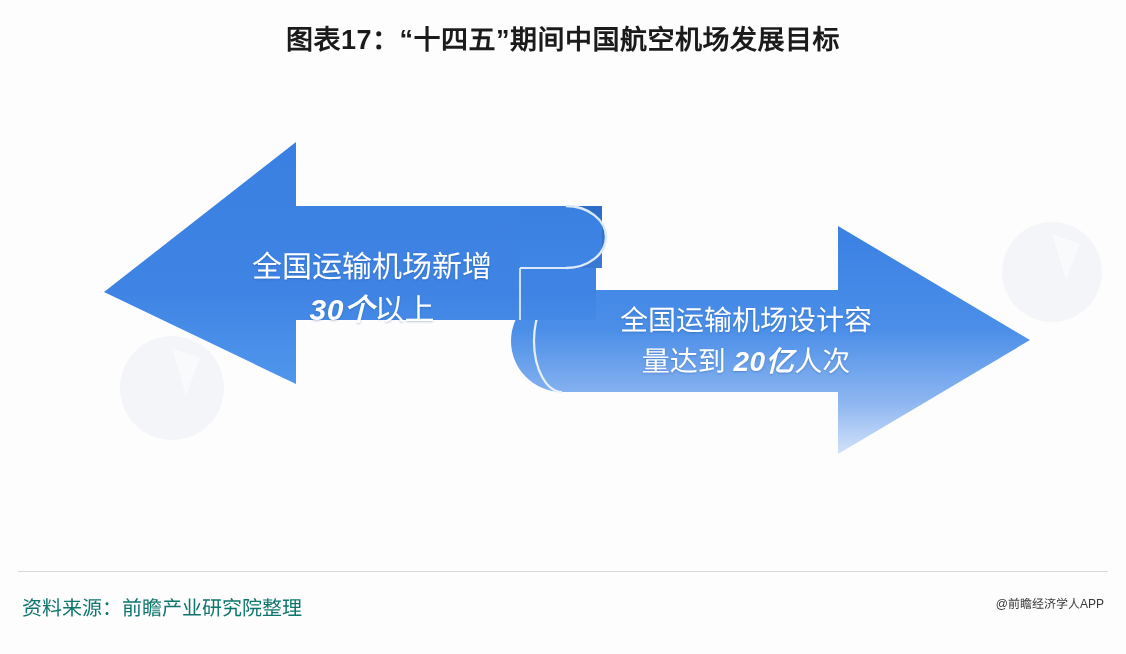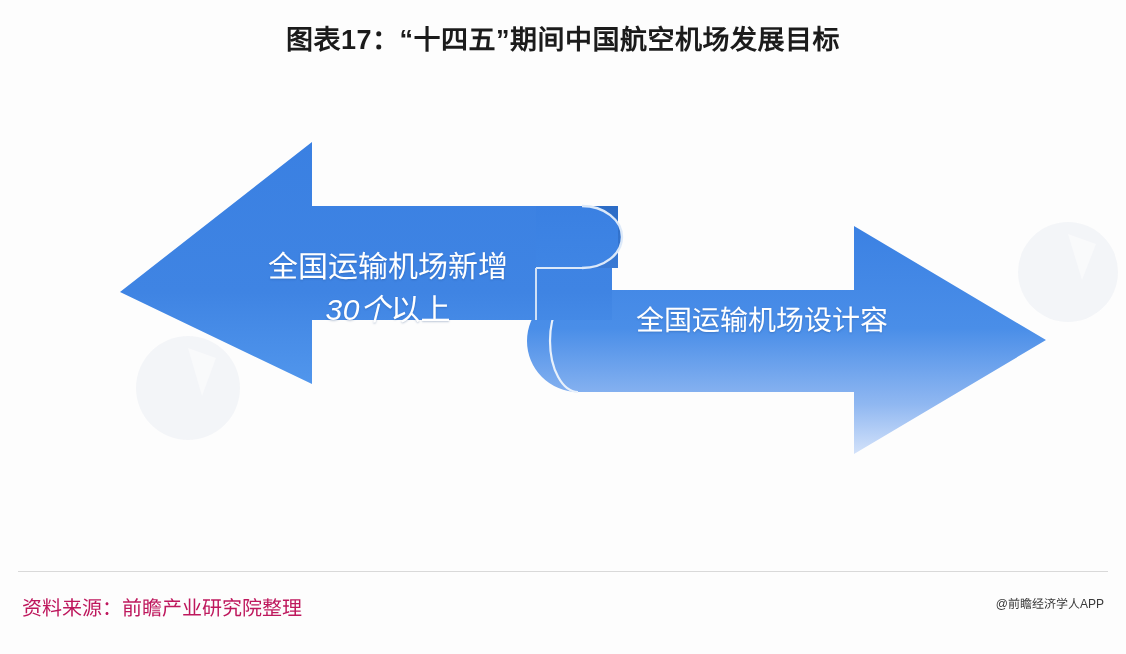--- a/index.html
+++ b/index.html
@@ -29,21 +29,21 @@
     font-size: 27px;
     font-weight: 700;
     color: #1b1b1b;
     letter-spacing: 0.5px;
     white-space: nowrap;
   }
 
   
   #diagram-stage {
     position: absolute;
-    left: 16px;
+    left: 0;
     top: 120px;
     width: 926px;
     height: 420px;
   }
   #arrow-svg {
     position: absolute;
     left: 0;
     top: 0;
   }
 
@@ -64,21 +64,21 @@
     font-weight: 400;
   }
   #right-arrow-text {
     left: 566px;
     top: 182px;
     width: 360px;
     font-size: 28px;
     font-weight: 400;
   }
   .emph {
-    font-weight: 400;
+    font-weight: 700;
     font-style: italic;
     letter-spacing: 0.5px;
   }
   .line2 {
     display: block;
     margin-top: 2px;
   }
 
   
   #footer-rule {
@@ -87,21 +87,21 @@
     top: 571px;
     width: 1090px;
     height: 1px;
     background: #d9d9d9;
   }
   #source-note {
     position: absolute;
     left: 22px;
     top: 592px;
     font-size: 20px;
-    color: #be185d;
+    color: #0f766e;
     white-space: nowrap;
   }
   #app-credit {
     position: absolute;
     right: 22px;
     top: 594px;
     font-size: 12px;
     color: #3a3a3a;
     white-space: nowrap;
   }
@@ -191,20 +191,23 @@
 
     <div id="left-arrow-text" class="arrow-text">
       <span>全国运输机场新增</span>
       <span class="line2">
         <span class="emph">30个</span><span>以上</span>
       </span>
     </div>
 
     <div id="right-arrow-text" class="arrow-text">
       <span>全国运输机场设计容</span>
+      <span class="line2">
+        <span>量达到 </span><span class="emph">20亿</span><span>人次</span>
+      </span>
     </div>
 
   </div>
 
   <div id="footer-rule"></div>
 
   <div id="source-note">资料来源：前瞻产业研究院整理</div>
 
   <div id="app-credit">@前瞻经济学人APP</div>
 

